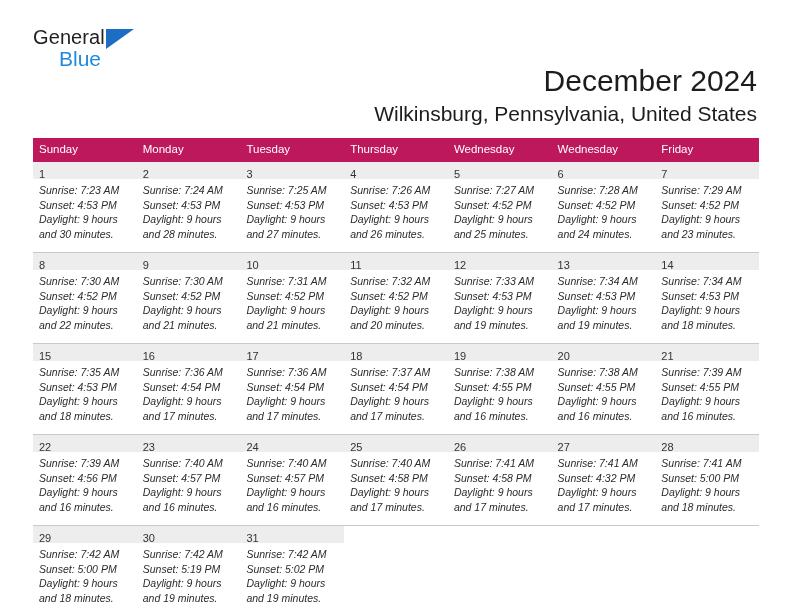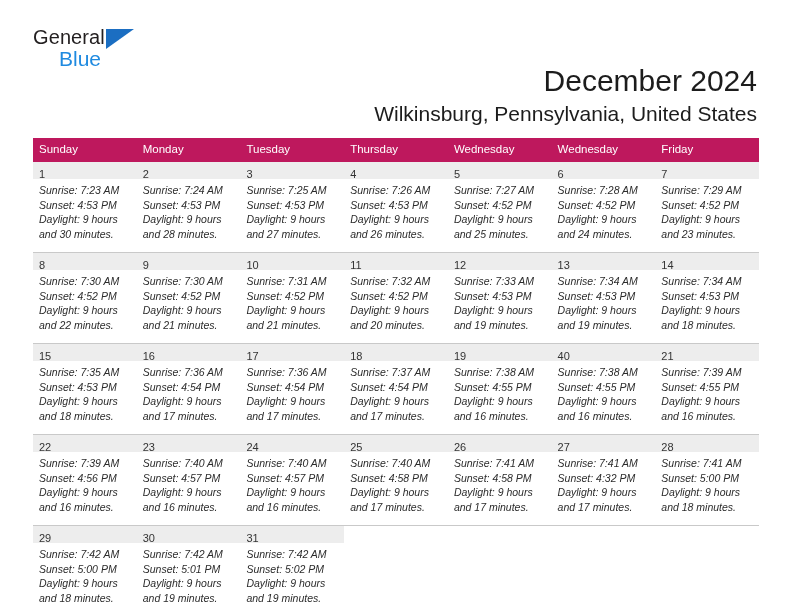--- a/index.html
+++ b/index.html
@@ -335,21 +335,21 @@
           <div class="daycell">
             <div class="daynum-band"><span class="daynum">19</span></div>
             <div class="daybody">
               <div class="dayline">Sunrise: 7:38 AM</div>
               <div class="dayline">Sunset: 4:55 PM</div>
               <div class="dayline">Daylight: 9 hours</div>
               <div class="dayline">and 16 minutes.</div>
             </div>
           </div>
           <div class="daycell">
-            <div class="daynum-band"><span class="daynum">40</span></div>
+            <div class="daynum-band"><span class="daynum">20</span></div>
             <div class="daybody">
               <div class="dayline">Sunrise: 7:38 AM</div>
               <div class="dayline">Sunset: 4:55 PM</div>
               <div class="dayline">Daylight: 9 hours</div>
               <div class="dayline">and 16 minutes.</div>
             </div>
           </div>
           <div class="daycell">
             <div class="daynum-band"><span class="daynum">21</span></div>
             <div class="daybody">
@@ -432,21 +432,21 @@
               <div class="dayline">Sunrise: 7:42 AM</div>
               <div class="dayline">Sunset: 5:00 PM</div>
               <div class="dayline">Daylight: 9 hours</div>
               <div class="dayline">and 18 minutes.</div>
             </div>
           </div>
           <div class="daycell">
             <div class="daynum-band"><span class="daynum">30</span></div>
             <div class="daybody">
               <div class="dayline">Sunrise: 7:42 AM</div>
-              <div class="dayline">Sunset: 5:01 PM</div>
+              <div class="dayline">Sunset: 5:19 PM</div>
               <div class="dayline">Daylight: 9 hours</div>
               <div class="dayline">and 19 minutes.</div>
             </div>
           </div>
           <div class="daycell">
             <div class="daynum-band"><span class="daynum">31</span></div>
             <div class="daybody">
               <div class="dayline">Sunrise: 7:42 AM</div>
               <div class="dayline">Sunset: 5:02 PM</div>
               <div class="dayline">Daylight: 9 hours</div>

